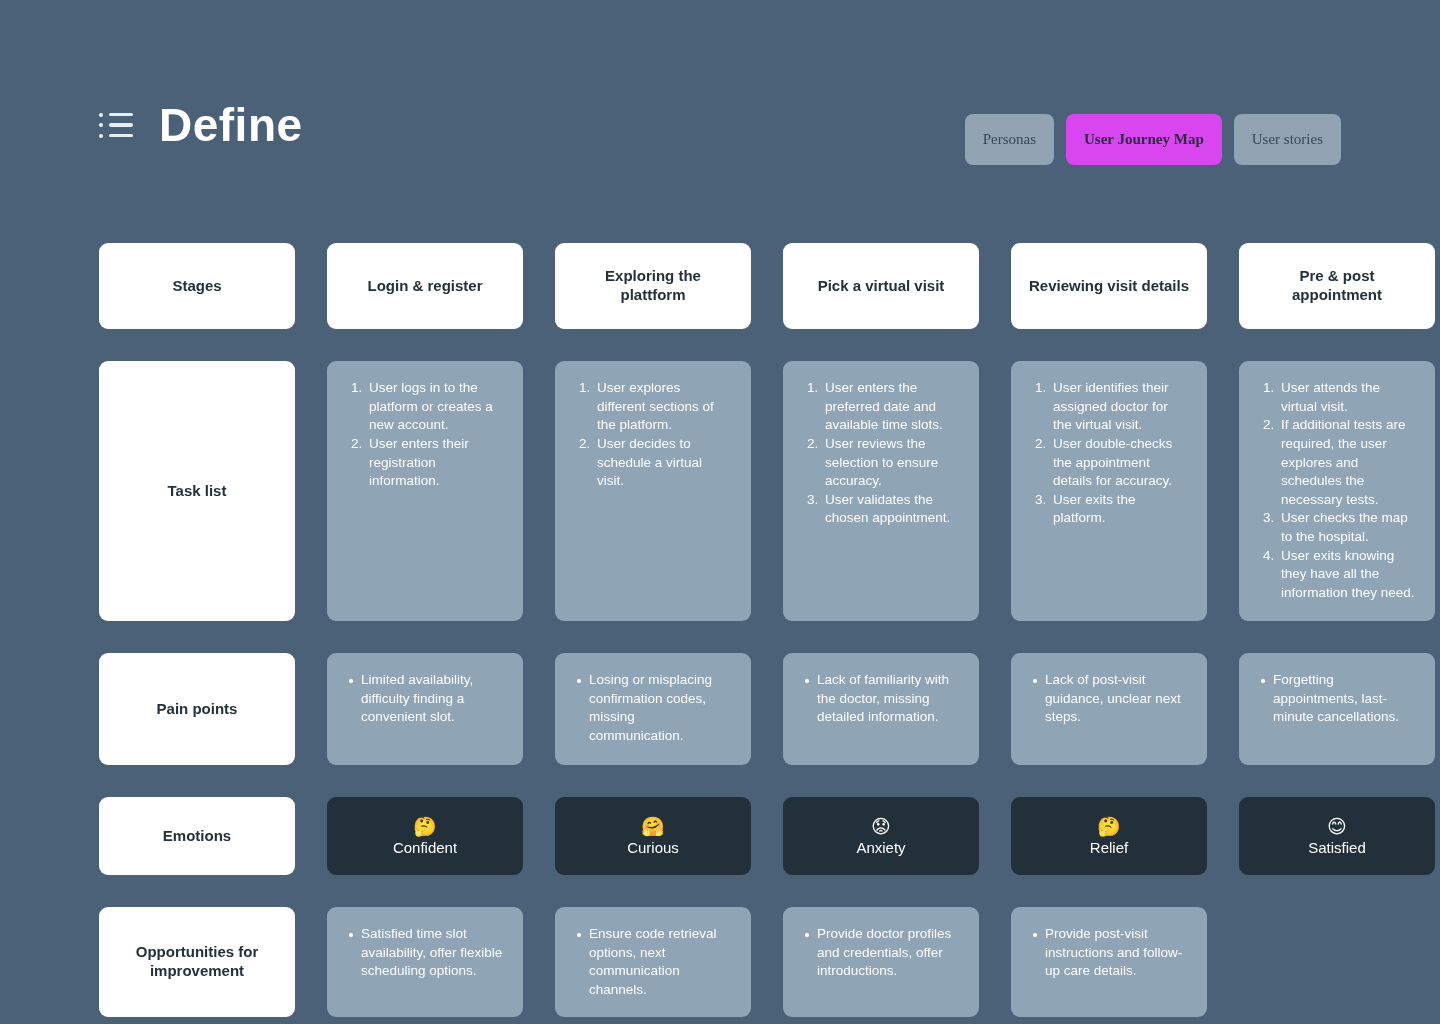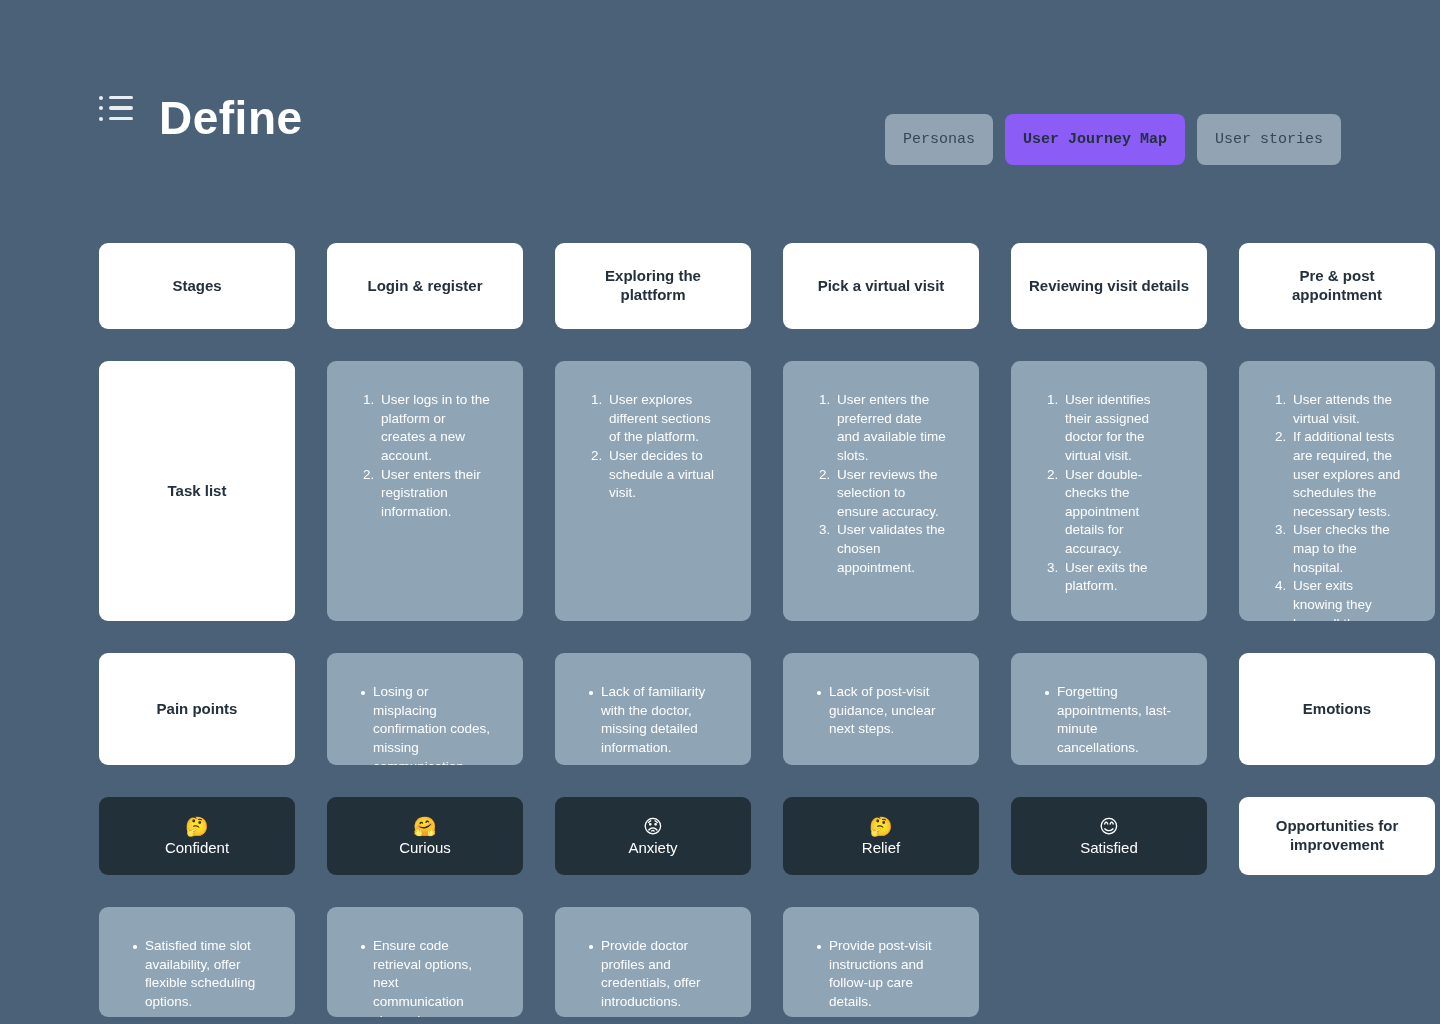--- a/index.html
+++ b/index.html
@@ -19,20 +19,21 @@
   }
 
   
   .header {
     position: absolute;
     left: 99px;
     top: 95px;
     width: 1242px;
     height: 60px;
     display: flex;
+    align-items: center;
   }
 
   .menu-icon {
     width: 34px;
     height: 26px;
     display: flex;
     flex-direction: column;
     justify-content: space-between;
     margin-right: 26px;
     cursor: pointer;
@@ -69,31 +70,31 @@
   .nav-tabs {
     margin-left: auto;
     display: flex;
     align-items: center;
     gap: 12px;
   }
   .nav-tab {
     border: none;
     border-radius: 8px;
     padding: 17px 18px;
-    font-family: Liberation Mono, monospace;
+    font-family: Liberation Serif, serif;
     font-size: 15px;
     font-weight: 500;
     background: #92a4b3;
     color: #35485a;
     cursor: pointer;
     white-space: nowrap;
     margin-top: 28px;
   }
   .nav-tab.active {
-    background: #8b5cf6;
+    background: #d946ef;
     color: #24313d;
     font-weight: 600;
   }
 
   
   .board {
     position: absolute;
     left: 99px;
     top: 243px;
     width: 1242px;
@@ -126,21 +127,21 @@
   .cell.stage-head { font-weight: 600; }
 
   
   .cell.grey {
     background: #8fa4b5;
     color: #ffffff;
   }
 
   .cell.grey ol,
   .cell.grey ul {
-    margin: 16px;
+    margin: 4px;
     padding-left: 19px;
     font-size: 13.5px;
     line-height: 1.38;
   }
   .cell.grey ol li,
   .cell.grey ul li {
     margin-bottom: 0px;
     padding-left: 3px;
   }
   .cell.grey ul {
@@ -255,20 +256,25 @@
         <li>User attends the virtual visit.</li>
         <li>If additional tests are required, the user explores and schedules the necessary tests.</li>
         <li>User checks the map to the hospital.</li>
         <li>User exits knowing they have all the information they need.</li>
       </ol>
     </div>
 
   <div class="cell white">Pain points</div>
   <div class="cell grey">
       <ul>
+        <li>Limited availability, difficulty finding a convenient slot.</li>
+      </ul>
+    </div>
+  <div class="cell grey">
+      <ul>
         <li>Losing or misplacing confirmation codes, missing communication.</li>
       </ul>
     </div>
   <div class="cell grey">
       <ul>
         <li>Lack of familiarity with the doctor, missing detailed information.</li>
       </ul>
     </div>
   <div class="cell grey">
       <ul>

